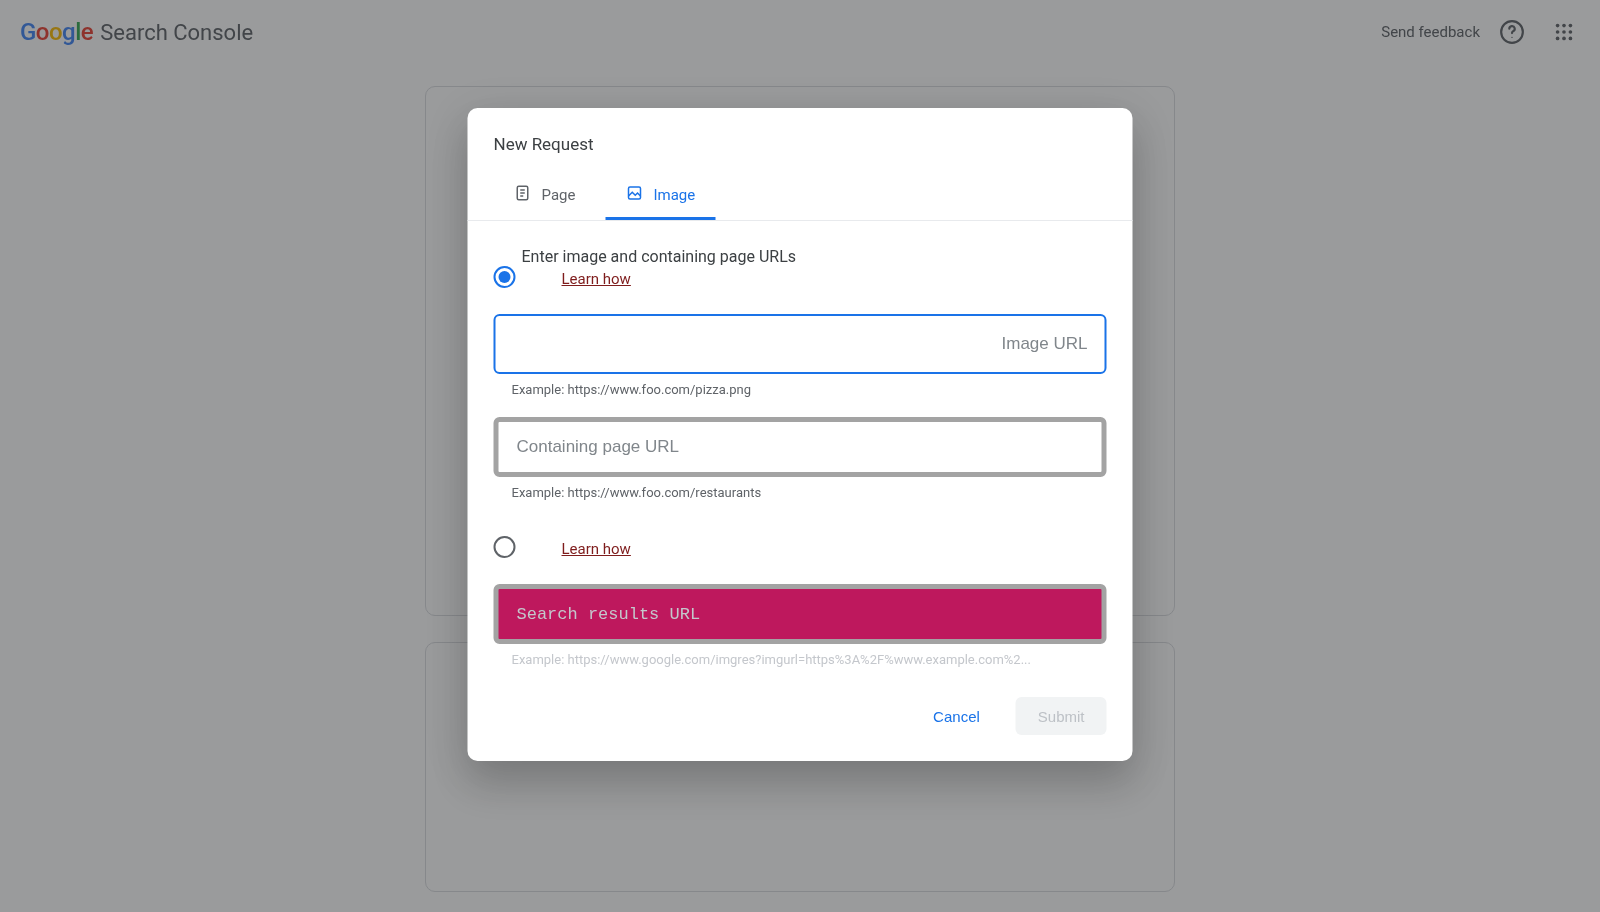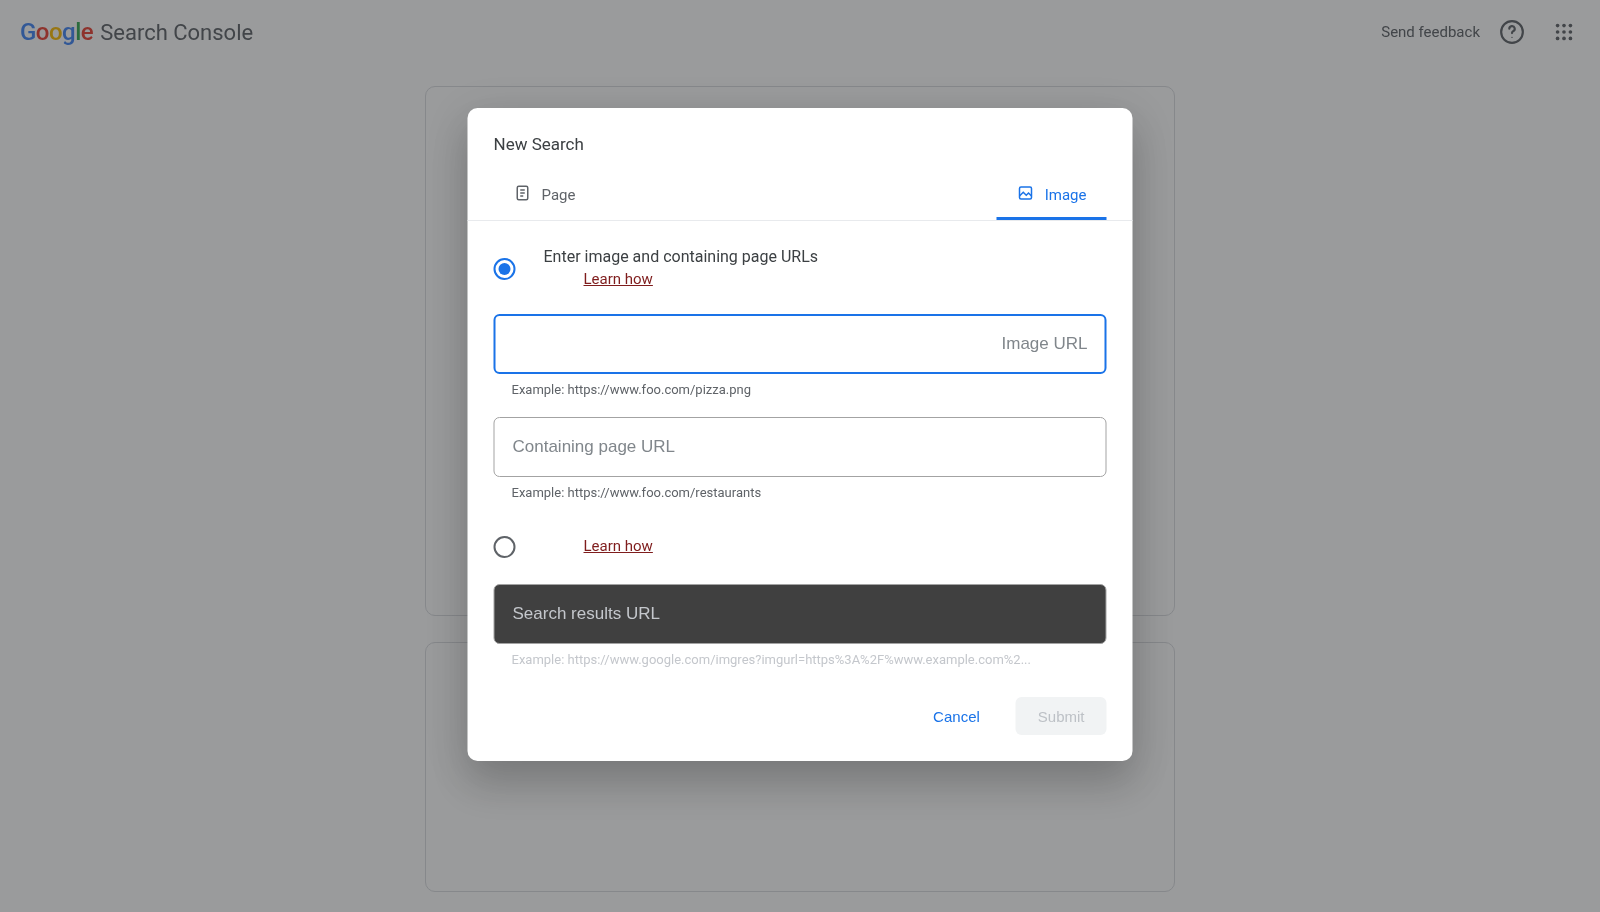--- a/index.html
+++ b/index.html
@@ -89,44 +89,43 @@
   .modal-title {
     padding: 26px 26px 18px 26px;
     font-size: 17px;
     color: #3c4043;
     font-weight: 400;
   }
   .tabs {
     display:flex;
     padding: 0 26px;
     border-bottom: 1px solid #e8eaed;
-    gap: 16px;
-    justify-content: space-between;
+    gap: 10px;
   }
   .tab {
     display:flex; align-items:center; gap:10px;
     padding: 0 20px;
     height: 48px;
     color:#5f6368;
     font-size:15px;
     cursor:pointer;
     border-bottom: 3px solid transparent;
   }
   .tab.active {
     color:#1a73e8;
     border-bottom-color:#1a73e8;
   }
   .tab svg { width:18px; height:18px; }
 
   .modal-body { padding: 26px 26px 0 26px; }
 
   .option-row {
     display:flex;
-    align-items:center;
-    gap: 28px;
+    align-items:flex-end;
+    gap: 6px;
     padding-bottom: 6px;
   }
   .radio {
     width:22px; height:22px;
     border-radius:50%;
     border: 2px solid #5f6368;
     position: relative;
     flex-shrink:0;
     margin-top:2px;
     cursor:pointer;
@@ -140,30 +139,30 @@
     border-radius:50%;
   }
   .option-text { display:flex; flex-direction:column; gap:4px; }
   .option-label { font-size:16px; color:#3c4043; }
   .learn-link { font-size:15px; color:#7f1d1d; text-decoration:underline; cursor:pointer; width:fit-content;margin-left:40px;}
 
   .field-block { margin-top: 20px; }
   .text-input {
     width:100%;
     height: 60px;
-    border: 1px solid #a3a3a3;
+    border: 5px solid #a3a3a3;
     border-radius:6px;
     padding: 8px 18px;
     font-size:17px;
     color:#3c4043;
     outline:none;
   }
   .text-input::placeholder { color:#80868b; font-size:17px; }
   .text-input.focused { border: 2px solid #1a73e8; padding: 0 17px; text-align: right; }
-  .text-input:disabled { background:#404040; color:#bdc1c6; }
+  .text-input:disabled { background:#be185d; color:#bdc1c6;font-family:Liberation Mono, monospace; }
   .text-input:disabled::placeholder { color: #c4c7cc; }
   .example {
     font-size: 13px;
     color:#5f6368;
     padding: 8px 0 0 18px;
   }
   .example.disabled { color:#c4c7cc; }
 
   .section-gap { height: 34px; }
 
@@ -220,21 +219,21 @@
 </div>
 
 <div class="bg-cards">
   <div class="bg-card c1"></div>
   <div class="bg-card c2"></div>
 </div>
 
 <div class="scrim"></div>
 
 <div class="modal">
-  <div class="modal-title">New Search</div>
+  <div class="modal-title">New Request</div>
 
   <div class="tabs">
     <div class="tab">
       <span>
         <svg viewBox="0 0 24 24" fill="none" stroke="#5f6368" stroke-width="2">
             <rect x="5" y="3" width="14" height="18" rx="2"></rect>
             <line x1="9" y1="8" x2="15" y2="8"></line>
             <line x1="9" y1="12" x2="15" y2="12"></line>
             <line x1="9" y1="16" x2="13" y2="16"></line>
           </svg>

